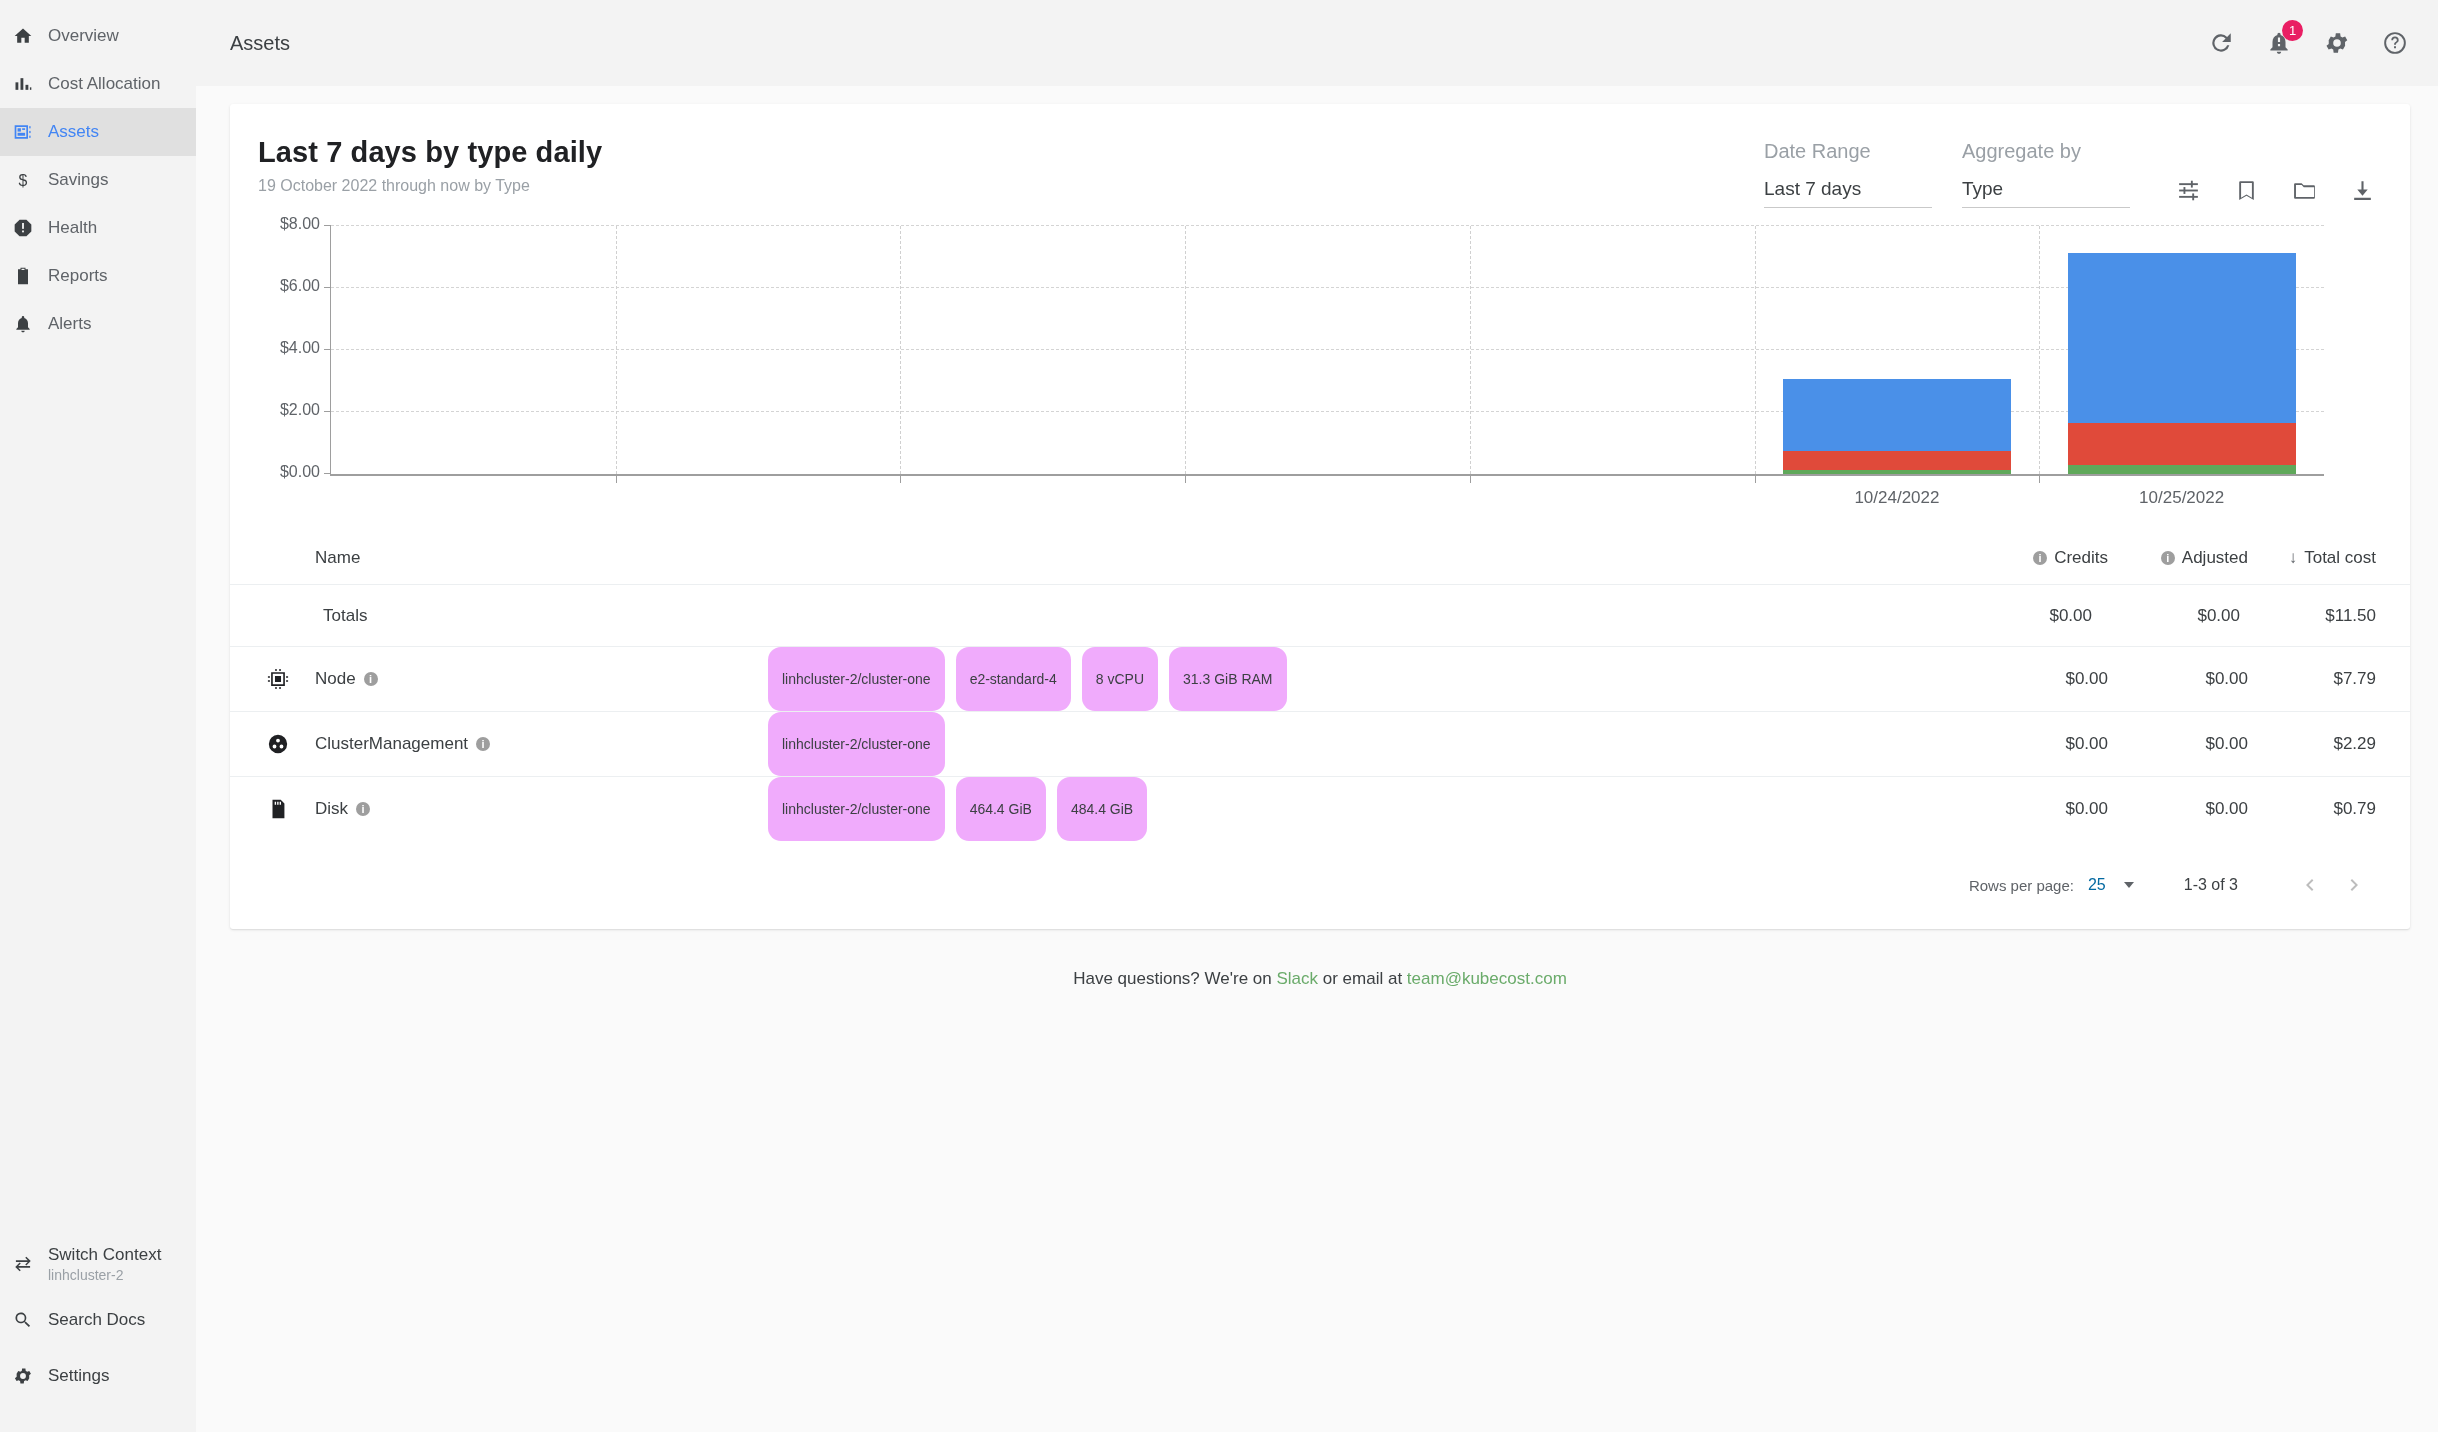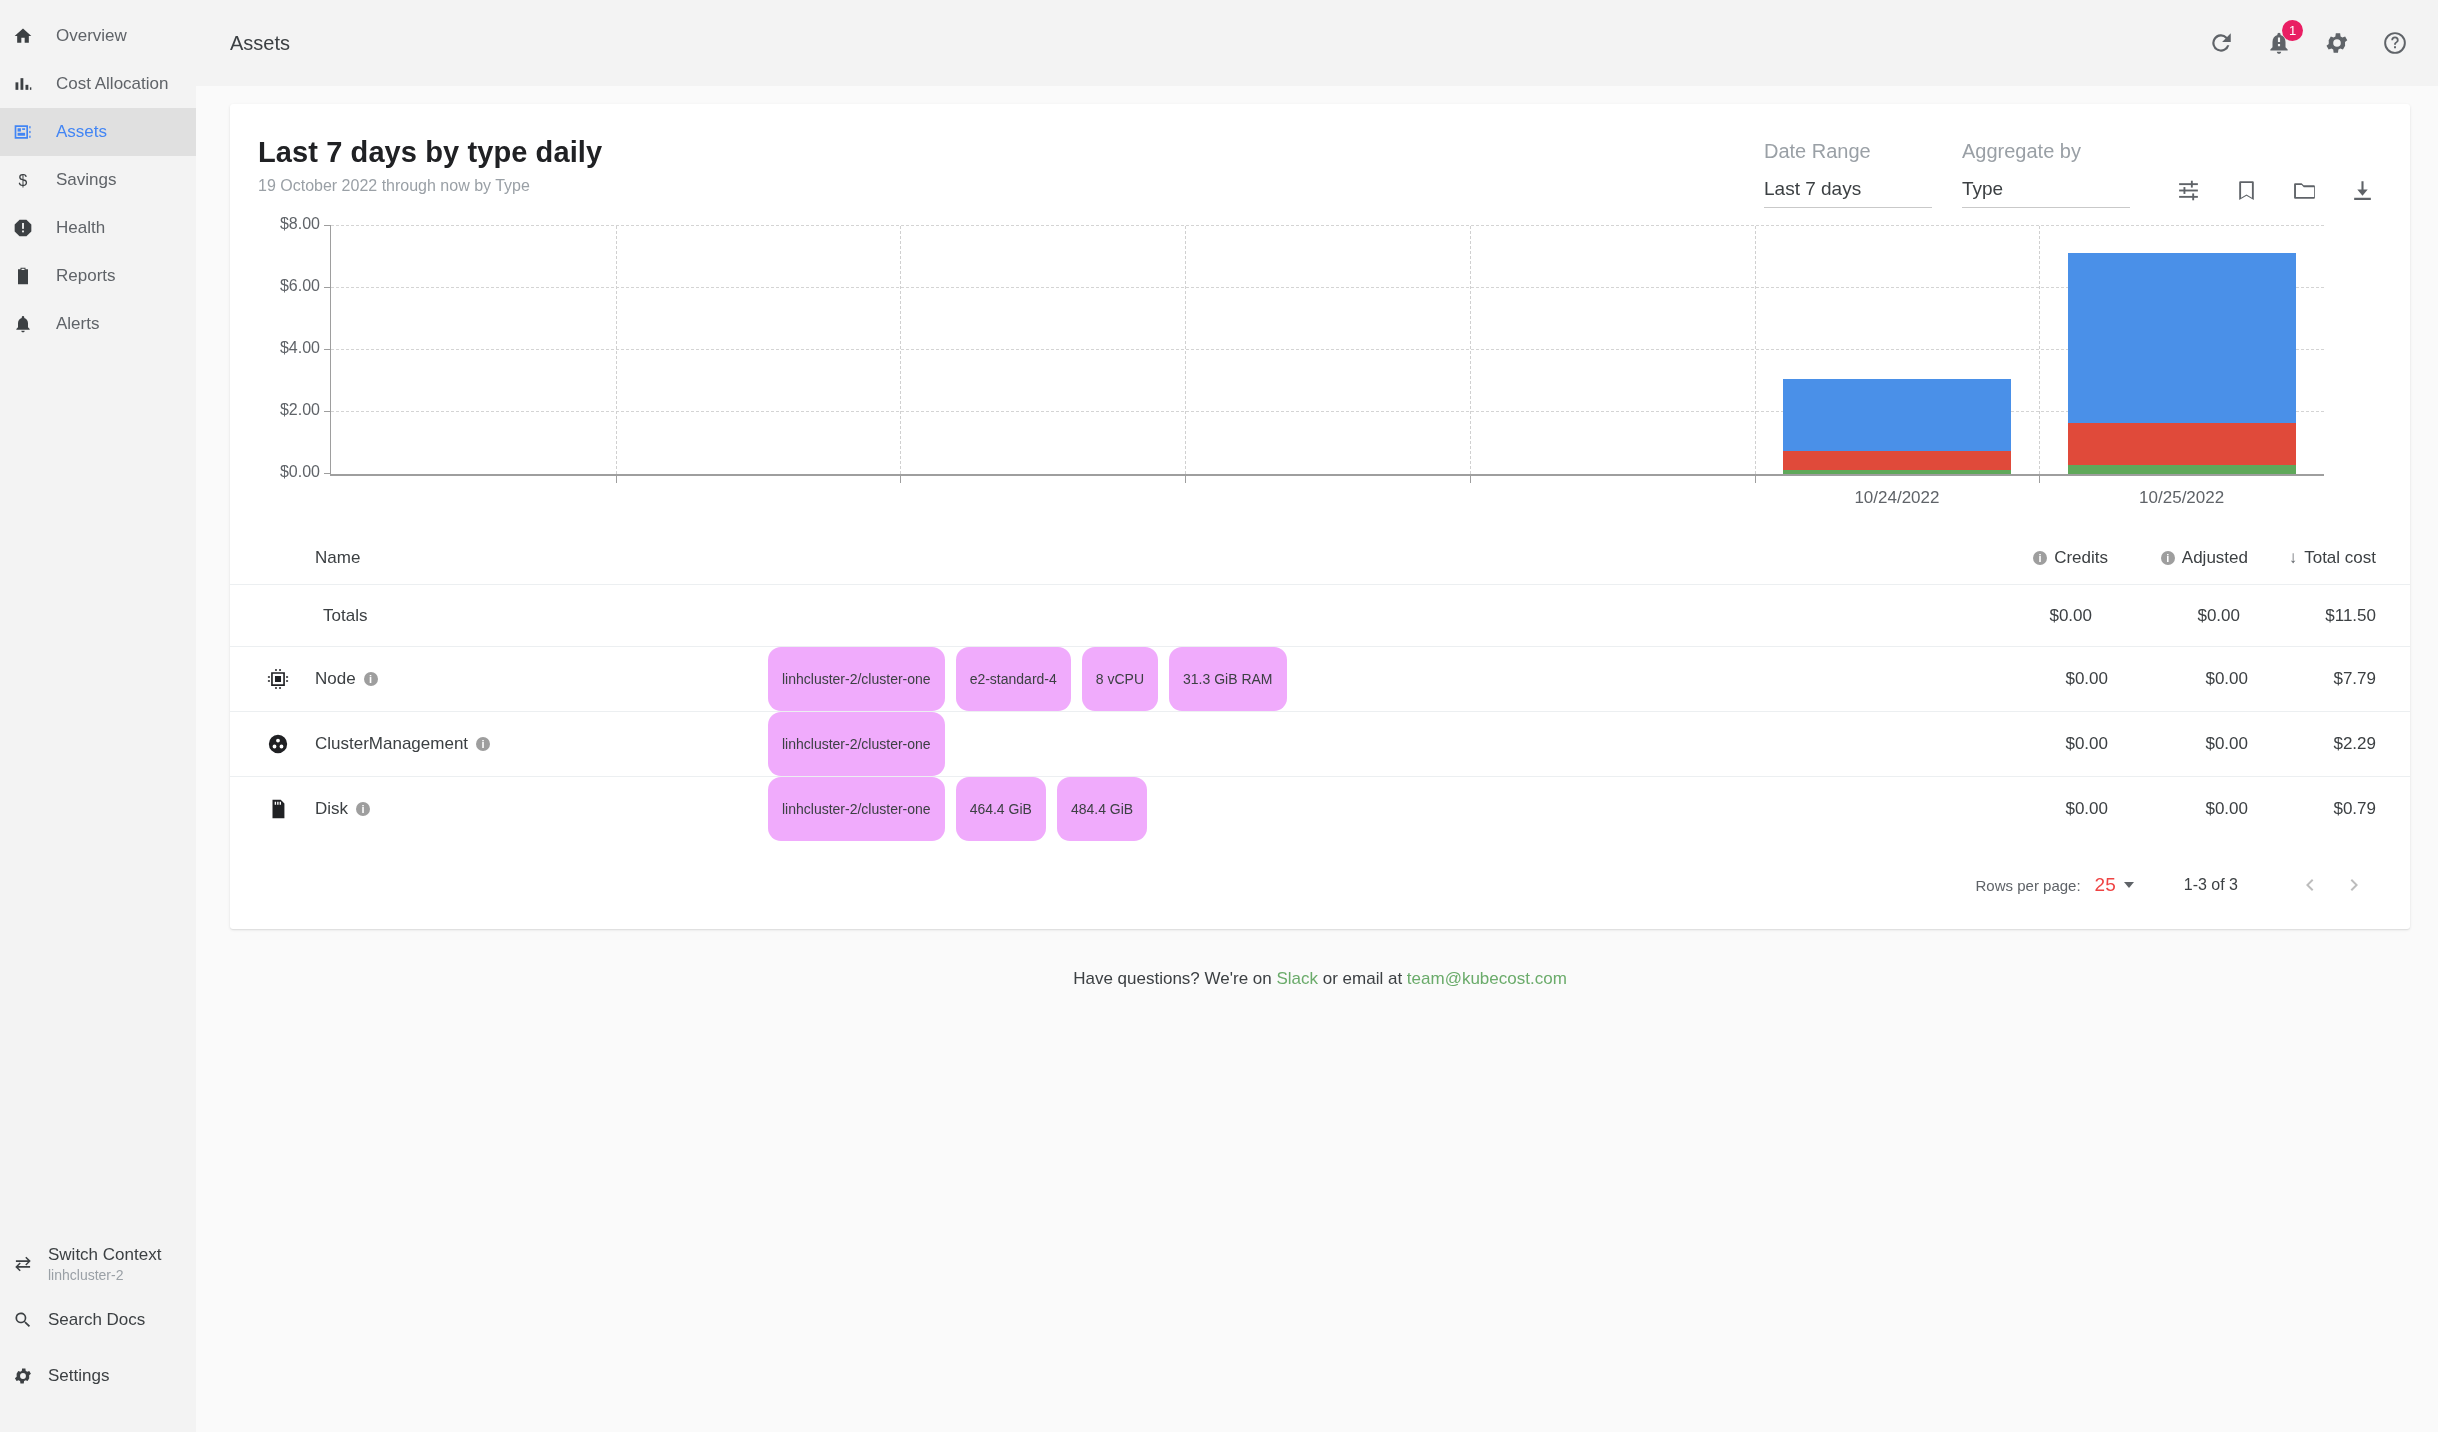--- a/index.html
+++ b/index.html
@@ -20,21 +20,21 @@
     display: flex;
     flex-direction: column;
     padding-top: 12px;
     position: relative;
   }
   .nav-item {
     display: flex;
     align-items: center;
     height: 48px;
     padding-left: 12px;
-    gap: 22px;
+    gap: 14px;
     color: #5f6368;
     font-size: 17px;
     cursor: pointer;
   }
   .nav-item.active { background: #e0e0e0; color: #4285f4; }
   .nav-item.active .nav-icon svg { fill: #4285f4; }
   .nav-icon {
     width: 22px; height: 22px;
     display: flex; align-items: center; justify-content: center;
     flex: 0 0 22px;
@@ -264,22 +264,22 @@
     display: flex;
     align-items: center;
     justify-content: flex-end;
     gap: 0;
     padding: 22px 34px 22px 28px;
     font-size: 15px;
     color: #5f6368;
   }
   .pager-label { margin-right: 14px; }
   .pager-select {
-    display: flex; align-items: center; gap: 8px;
-    cursor: pointer; color: #ef4444; font-size: 19px;
+    display: flex; align-items: center; gap: 18px;
+    cursor: pointer; color: #0369a1; font-size: 16px;
     margin-right: 50px;
   }
   .caret { width: 0; height: 0; border-left: 5px solid transparent; border-right: 5px solid transparent; border-top: 6px solid #5f6368; }
   .pager-range { margin-right: 50px; font-size: 16px; color: #3c4043; }
   .pager-btn {
     width: 44px; height: 44px;
     display: flex; align-items: center; justify-content: center;
     cursor: pointer;
   }
   .pager-btn svg { fill: #bdbdbd; width: 24px; height: 24px; }

